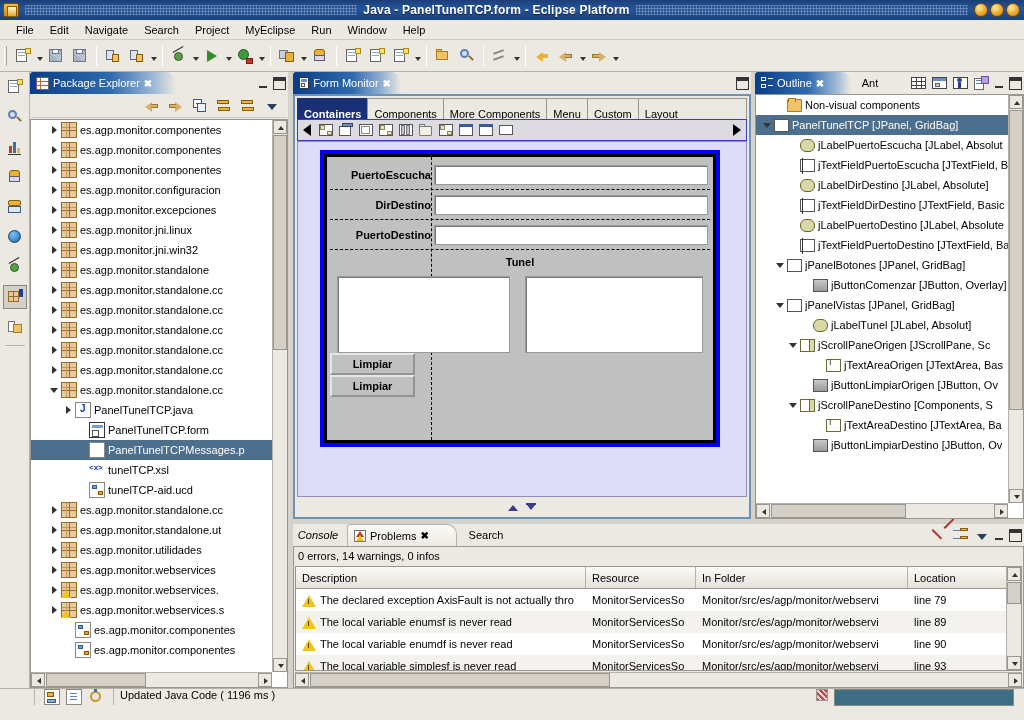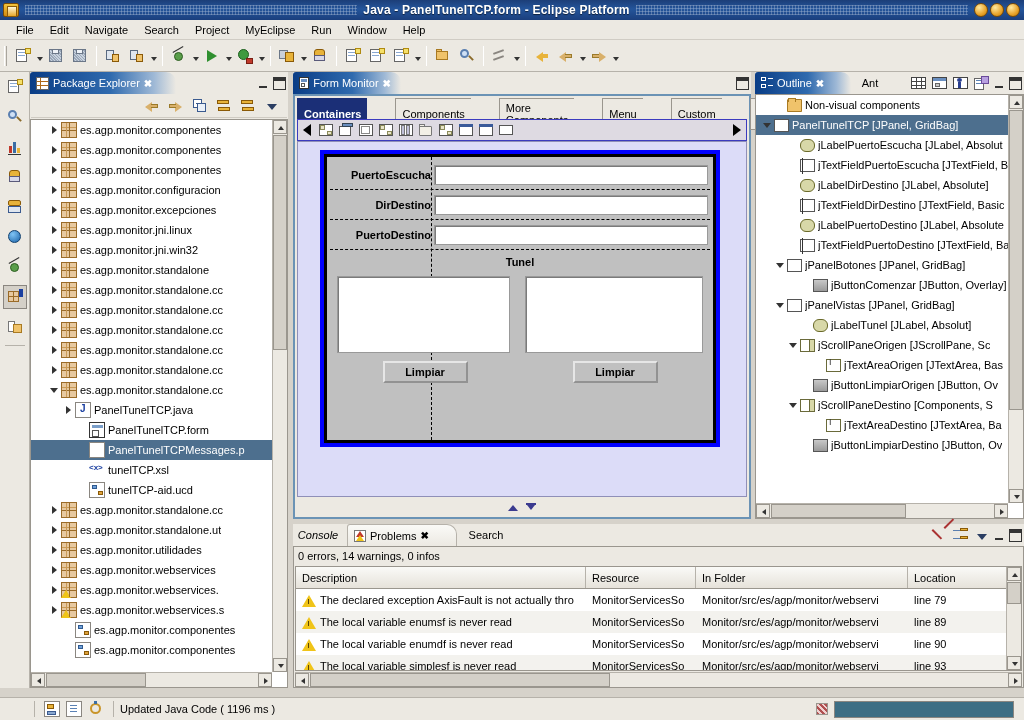--- a/index.html
+++ b/index.html
@@ -138,21 +138,21 @@
   .hscroll .lf{left:0;} .hscroll .rt{right:0;}
   .hscroll .lf::after{content:"";position:absolute;left:5px;top:4px;border-top:3px solid transparent;border-bottom:3px solid transparent;border-right:4px solid #333;}
   .hscroll .rt::after{content:"";position:absolute;left:5px;top:4px;border-top:3px solid transparent;border-bottom:3px solid transparent;border-left:4px solid #333;}
   .hscroll .thumb{position:absolute;top:0;height:14px;background:#d4d0c8;border:1px solid #9a968e;}
 
   
   #editor { left:293px; top:72px; width:458px; height:447px; }
   #editor .ed-frame { position:absolute; left:0; right:0; top:22px; bottom:0;
                       border:2px solid #6b93b5; background:#ece9e2; }
   .ed-palette-tabs { position:absolute; left:2px; right:2px; top:2px; height:32px;
-                     display:flex; align-items:stretch; background:#ece9e2;gap:28px;}
+                     display:flex; align-items:stretch; background:#ece9e2;}
   .pt { display:flex; align-items:center; padding:0 6px; font-size:11px; border:1px solid #9a968e;
         border-right:none; background:#ece9e2; }
   .pt:last-of-type { border-right:1px solid #9a968e; }
   .pt.sel { background:#1b2f77; color:#fff; font-weight:bold; border-color:#1b2f77;}
   .pt-fill { flex:1 1 auto; border:1px solid #9a968e; border-left:none; background:#ece9e2;}
   .ed-palette-row { position:absolute; left:2px; right:2px; top:23px; height:22px;
                     border:1px solid #3b3bbf; background:#dedae2; display:flex; align-items:center; padding:0 2px;}
   .pal-arrow{width:14px;height:20px;display:flex;align-items:center;justify-content:center;}
   .pal-arrow.l::after{content:"";border-top:6px solid transparent;border-bottom:6px solid transparent;border-right:8px solid #000;}
   .pal-arrow.r::after{content:"";border-top:6px solid transparent;border-bottom:6px solid transparent;border-left:8px solid #000;}
@@ -211,22 +211,22 @@
   .pv-hcell { border-right:1px solid #b6b2aa; display:flex; align-items:center; padding-left:6px; font-size:11px;
               background:linear-gradient(to bottom,#fafaf7,#e6e2da);}
   .pv-row { display:flex; height:22px; align-items:center; font-size:11px; }
   .pv-row.alt { background:#f3f2ee; }
   .pv-cell { padding-left:6px; overflow:hidden; white-space:nowrap; display:flex; align-items:center; }
   .warn-ico { width:14px;height:13px;position:relative;flex:0 0 auto;margin:0 4px 0 6px;}
   .warn-ico::after{content:"";position:absolute;left:0;top:1px;border-left:7px solid transparent;border-right:7px solid transparent;border-bottom:12px solid #f0c419;}
   .warn-ico i{position:absolute;left:6px;top:5px;width:1px;height:5px;background:#5a4506;z-index:2;}
 
   
-  .statusbar { position:absolute; left:0; bottom:0; width:1024px; height:23px; background:#ece9e2;
-               border-top:1px solid #b6b2aa; display:flex; align-items:center; }
+  .statusbar { position:absolute; left:0; bottom:0; width:1024px; height:32px; background:#ece9e2;
+               border-top:1px solid #b6b2aa; display:flex; align-items:flex-start; }
   .sb-sep{width:1px;height:16px;background:#b6b2aa;margin:0 6px;}
   .sb-ic{width:16px;height:16px;position:relative;margin:0 3px;}
   .sb-text{font-size:11px;}
   .sb-spacer{flex:1 1 auto;}
   .sb-hatch{width:12px;height:12px;margin-right:6px;
     background-image:repeating-linear-gradient(45deg,#b05050 0 2px,#f0d0d0 2px 4px);border:1px solid #9a968e;}
   .sb-prog{width:180px;height:17px;background:#3d6e84;border:1px solid #8a8680; margin-right:10px;}
 </style>
 </head>
 <body>
@@ -880,21 +880,21 @@
               <div class="sw-field"></div>
             </div>
 
 
             <div style="position:relative;padding-top:6px;">
               <div class="sw-title">Tunel</div>
               <div style="display:flex;justify-content:space-around;margin-top:8px;">
                 <div class="sw-area" style="width:173px;height:77px;"></div>
                 <div class="sw-area" style="width:178px;height:77px;"></div>
               </div>
-              <div style="display:flex;justify-content:space-around;margin-top:8px;">
+              <div style="display:flex;justify-content:space-around;flex-direction:column;">
                 <div class="sw-btn" style="width:85px;">Limpiar</div>
                 <div class="sw-btn" style="width:85px;">Limpiar</div>
               </div>
             </div>
           </div>
         </div>
       </div>
       <div class="ed-bottom">
         <div class="ed-b-ic a"></div>
         <div class="ed-b-ic b"></div>

